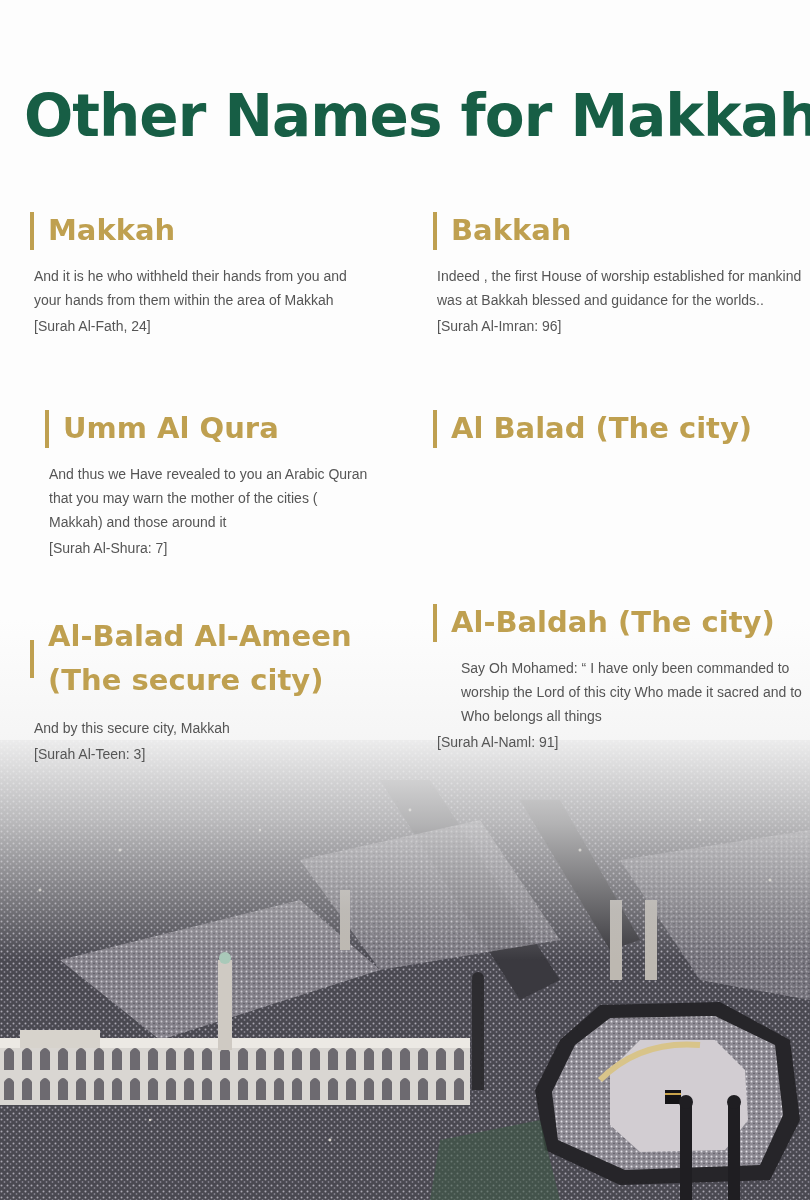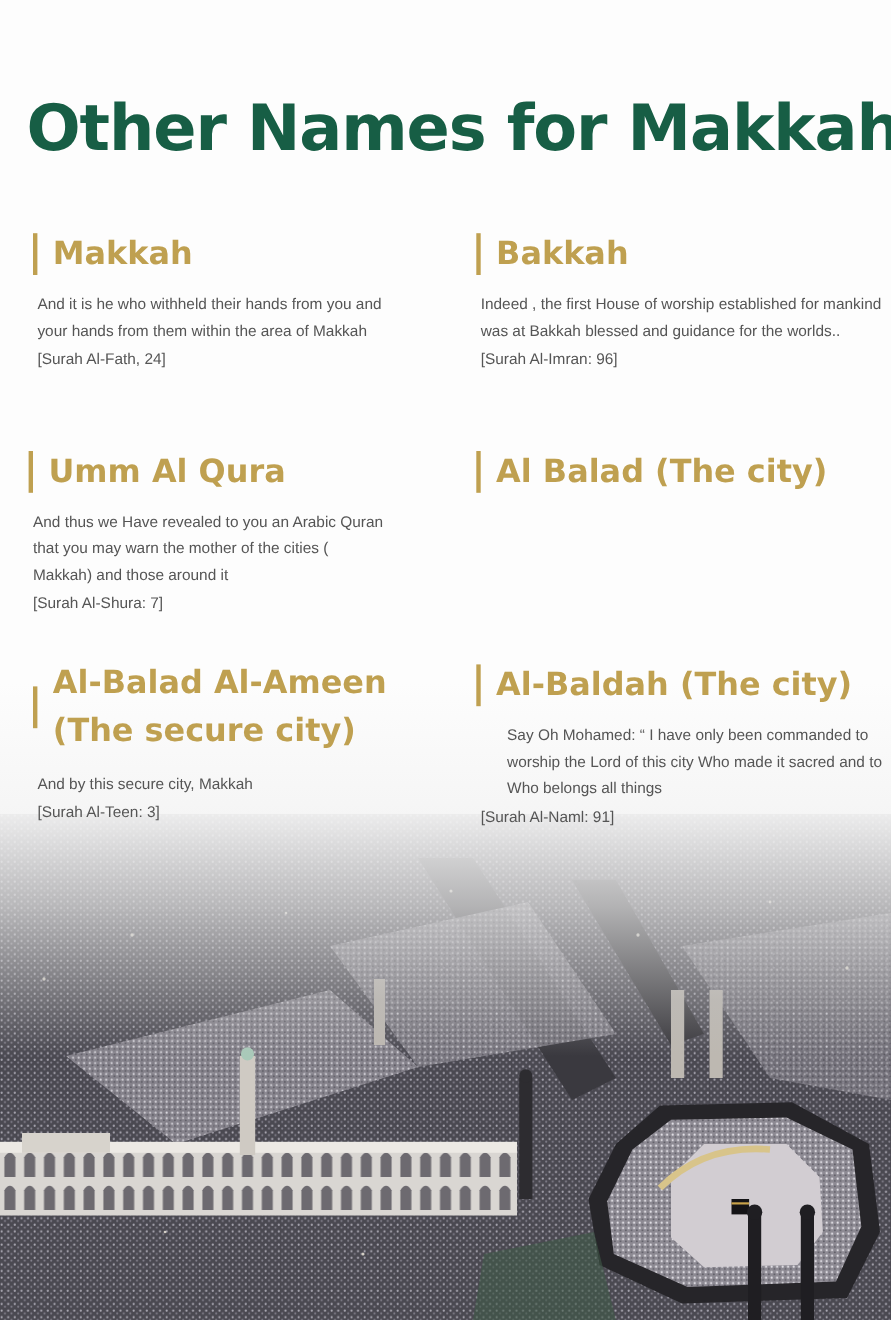--- a/index.html
+++ b/index.html
@@ -190,38 +190,38 @@
 
   <div class="card" style="left:433px; top:210px;">
     <h2 class="card-heading">
       <span class="heading-bar"></span>
       <span>Bakkah</span>
     </h2>
     <p class="card-text" style="width:365px;">Indeed , the first House of worship established for mankind was at Bakkah blessed and guidance for the worlds..</p>
     <p class="card-ref">[Surah Al-Imran: 96]</p>
   </div>
 
-  <div class="card" style="left:26px; top:408px;">
+  <div class="card" style="left:45px; top:408px;">
     <h2 class="card-heading">
       <span class="heading-bar"></span>
       <span>Umm Al Qura</span>
     </h2>
     <p class="card-text" style="width:320px;">And thus we Have revealed to you an Arabic Quran that you may warn the mother of the cities ( Makkah) and those around it</p>
     <p class="card-ref">[Surah Al-Shura: 7]</p>
   </div>
 
   <div class="card" style="left:433px; top:408px;">
     <h2 class="card-heading">
       <span class="heading-bar"></span>
       <span>Al Balad (The city)</span>
     </h2>
   </div>
 
   <div class="card" style="left:30px; top:598px;">
-    <h2 class="card-heading" style="line-height:44px;">
+    <h2 class="card-heading" style="line-height:44px;margin-top:16px;">
       <span class="heading-bar"></span>
       <span style="width:320px;">Al-Balad Al-Ameen (The secure city)</span>
     </h2>
     <p class="card-text" style="width:320px; ">And by this secure city, Makkah</p>
     <p class="card-ref">[Surah Al-Teen: 3]</p>
   </div>
 
   <div class="card" style="left:433px; top:602px;">
     <h2 class="card-heading">
       <span class="heading-bar"></span>

